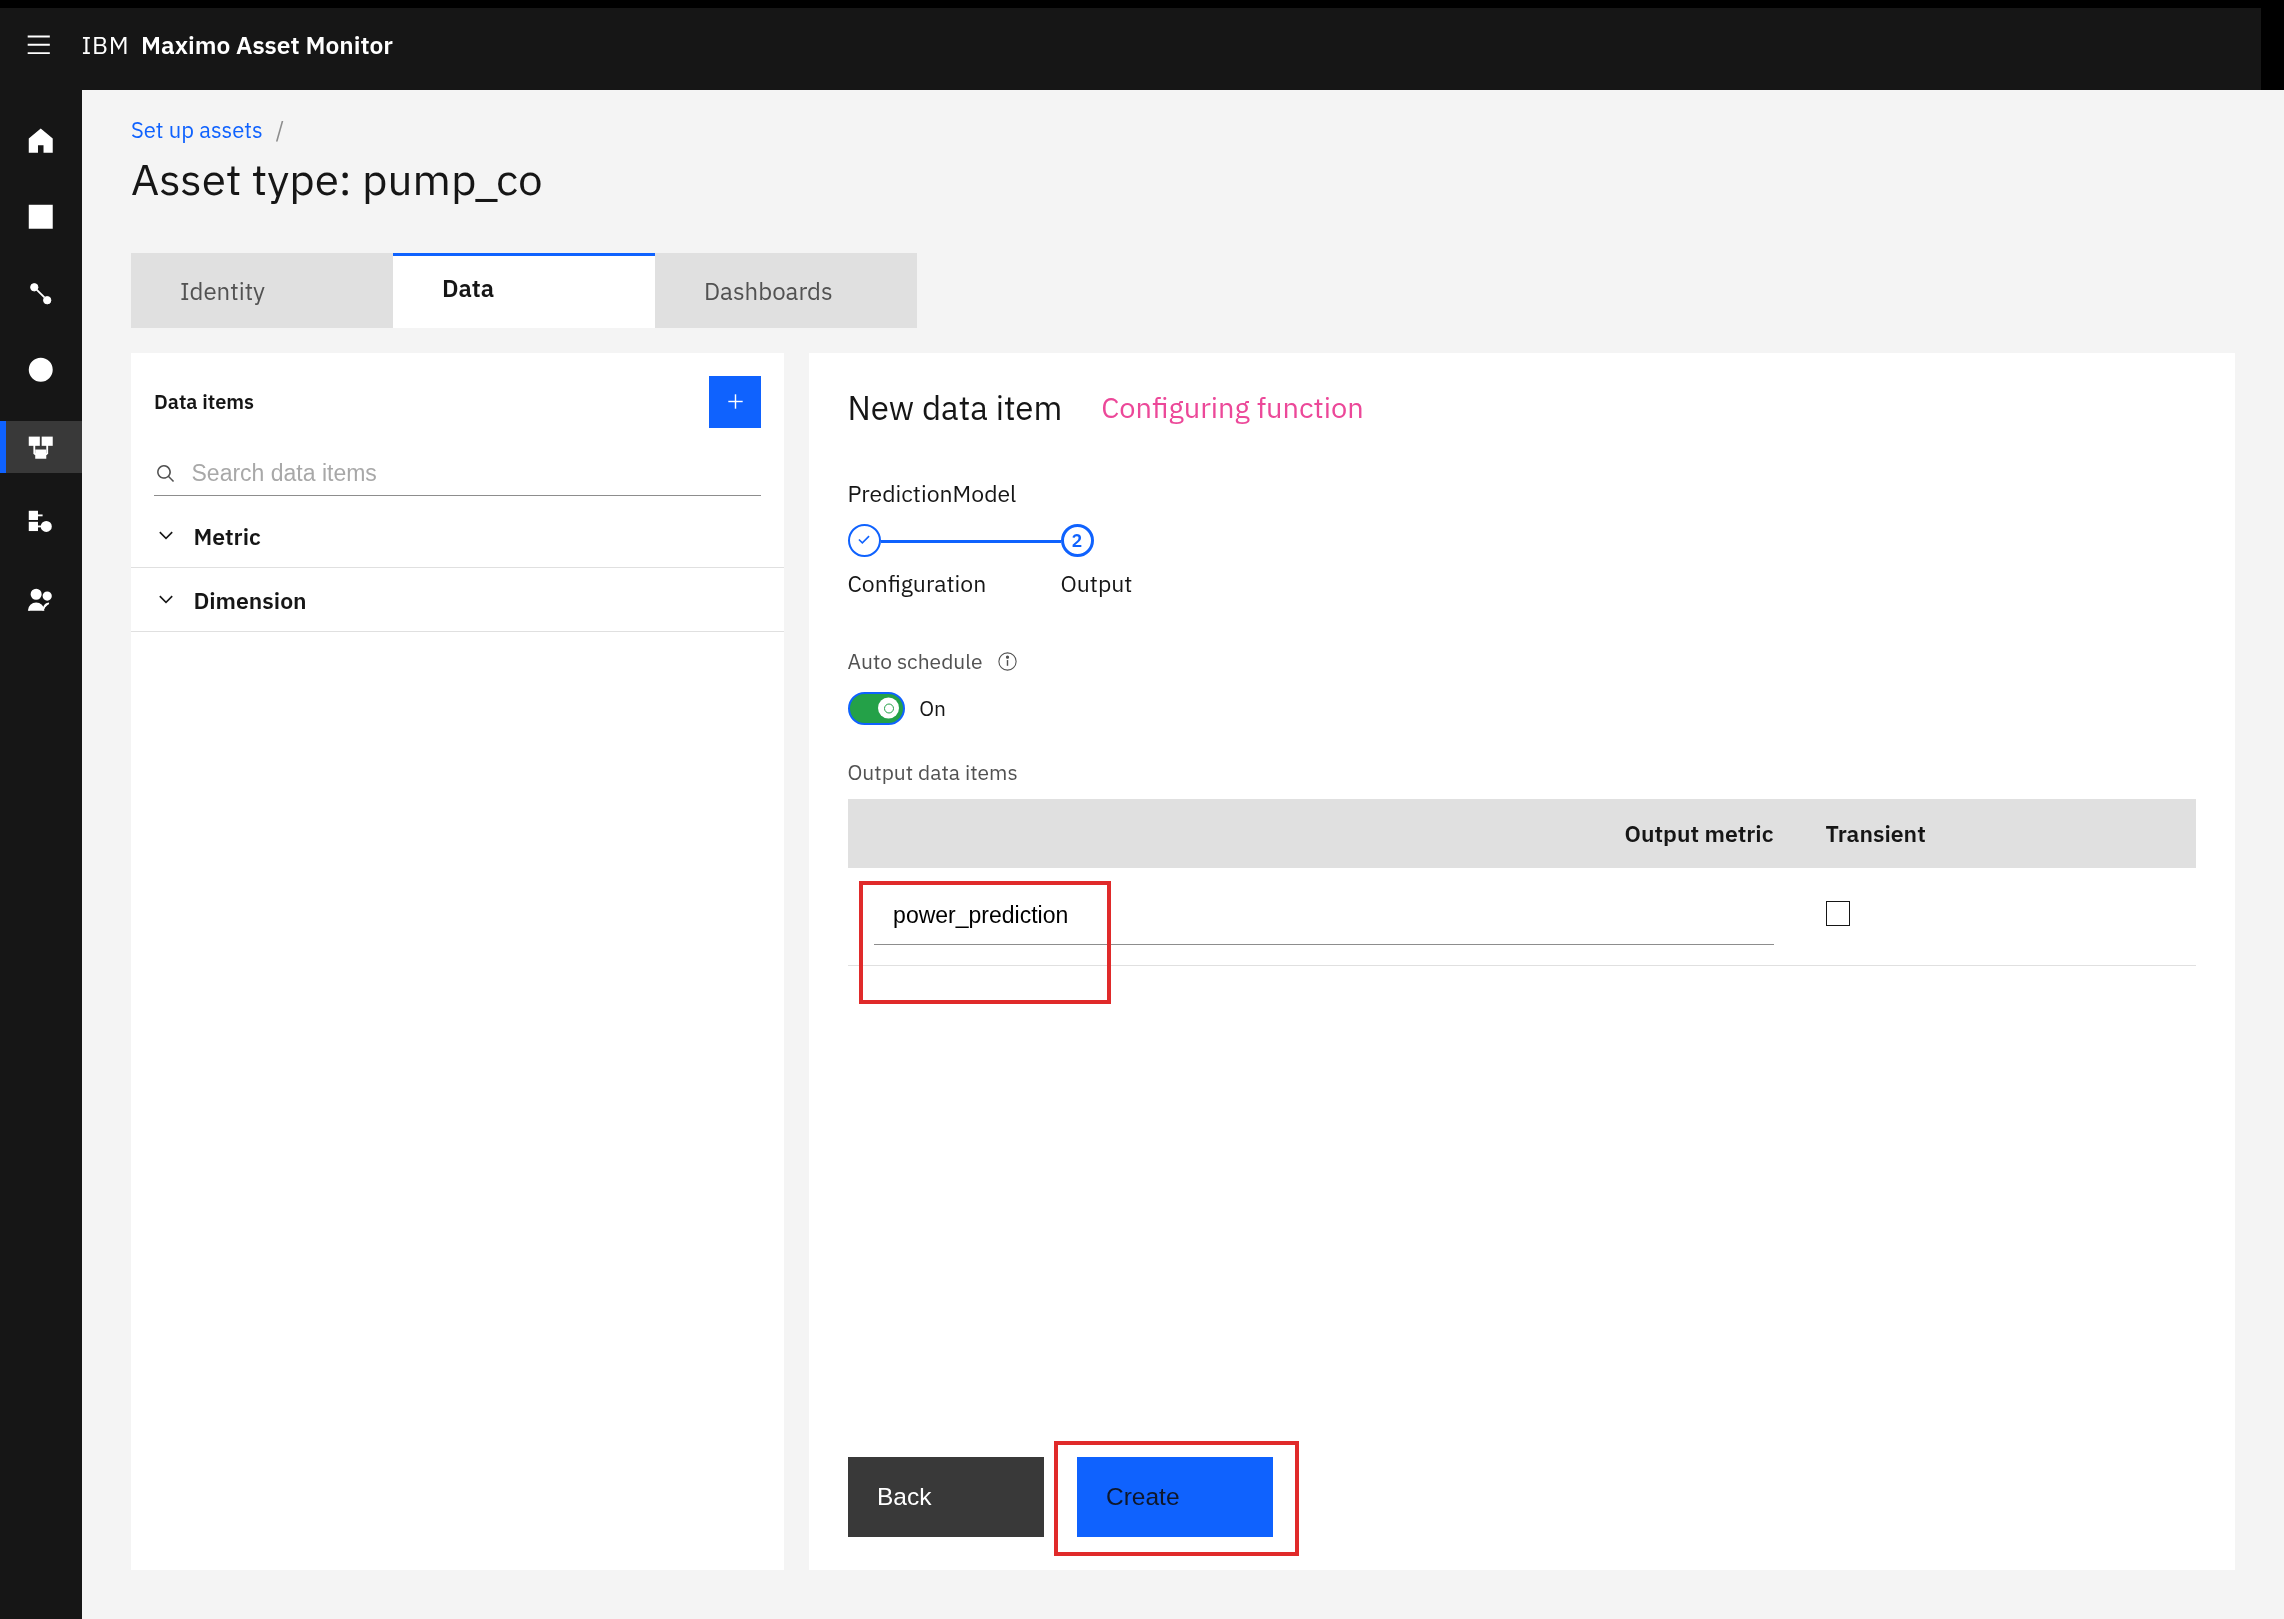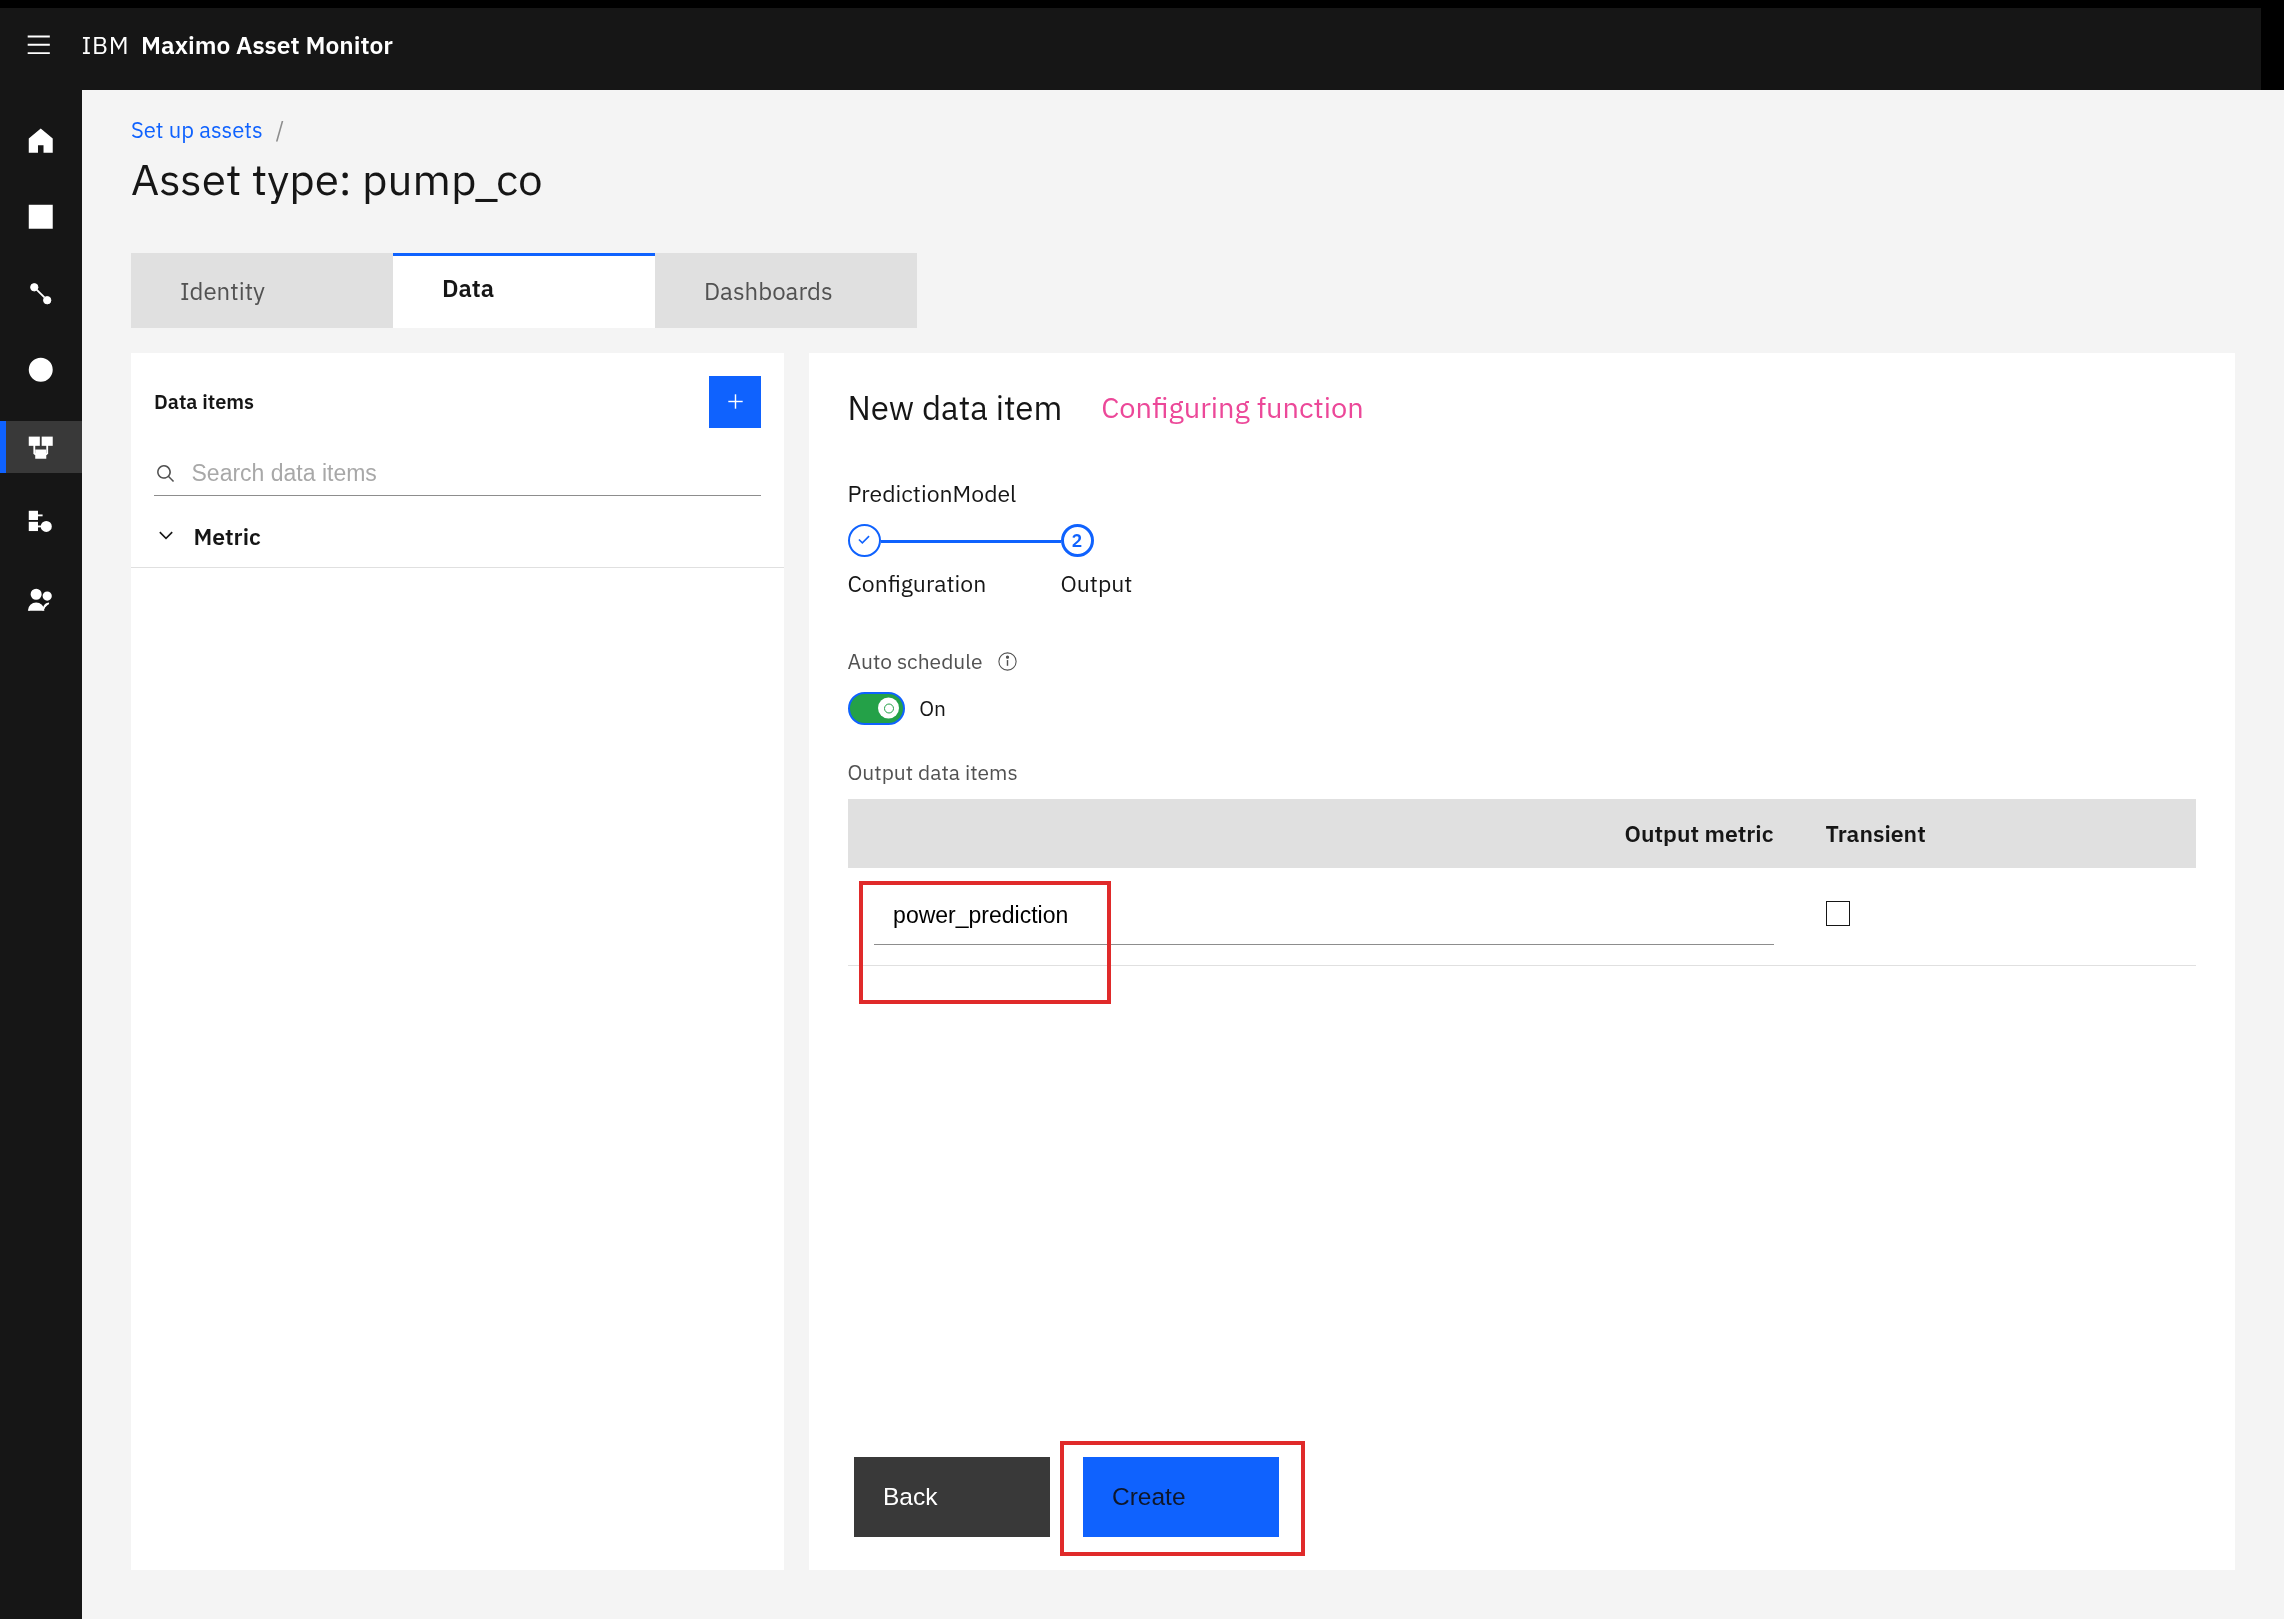--- a/index.html
+++ b/index.html
@@ -340,21 +340,21 @@
 
   .checkbox {
     width: 24.5px; height: 24.5px;
     border: 1.6px solid #161616;
     display:inline-block;
     cursor:pointer;
   }
 
   .action-row {
     position: absolute;
-    bottom: 33px; left: 45px;
+    bottom: 33px; left: 39px;
     display:flex;
     gap: 33px;
     align-items:center;
   }
   .btn {
     height: 80px;
     min-width: 196px;
     padding: 0 29.5px;
     display:flex;
     align-items:center;
@@ -477,20 +477,28 @@
           </svg>
         <input type="text" placeholder="Search data items" style="">
       </div>
       <div class="lp-item">
         <span class="chev">
           <svg viewBox="0 0 16 16">
               <path d="M8 11 2 5l1-1 5 5 5-5 1 1z"></path>
             </svg>
         </span>
         <span>Metric</span>
+      </div>
+      <div class="lp-item">
+        <span class="chev">
+          <svg viewBox="0 0 16 16">
+              <path d="M8 11 2 5l1-1 5 5 5-5 1 1z"></path>
+            </svg>
+        </span>
+        <span>Dimension</span>
       </div>
     </div>
 
     <div class="right-panel">
       <div class="rp-head">
         <h2>New data item</h2>
         <span class="sub">Configuring function</span>
       </div>
 
       <div class="rp-label">PredictionModel</div>

